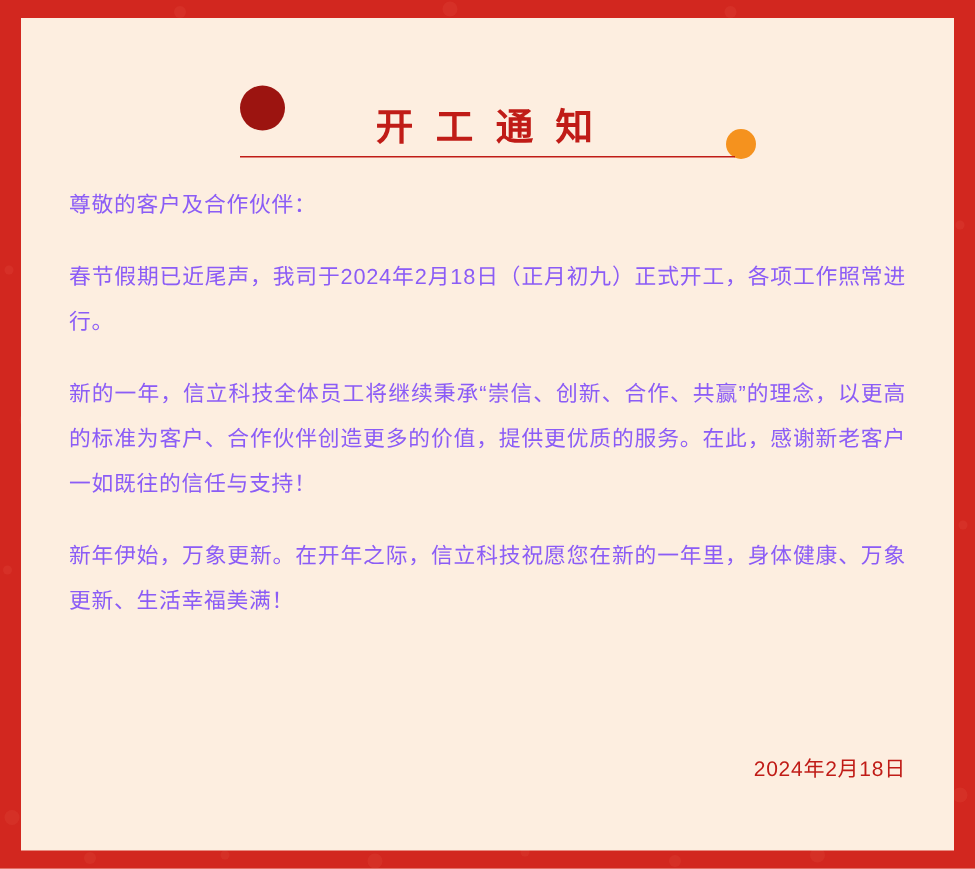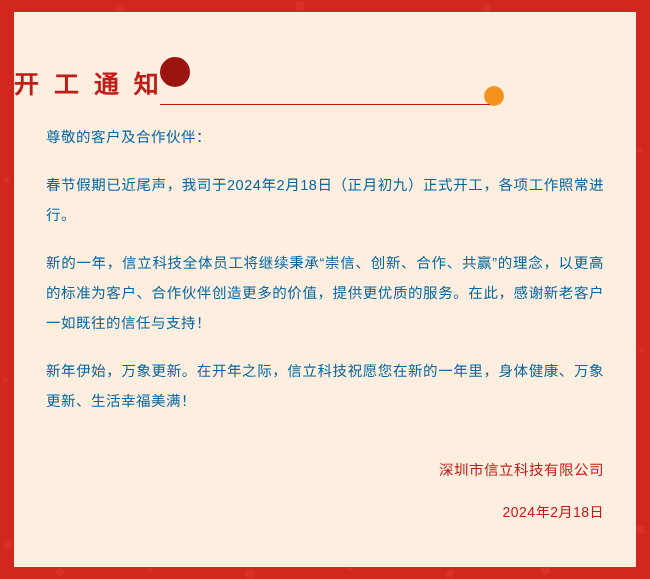--- a/index.html
+++ b/index.html
@@ -43,20 +43,21 @@
   .header {
     position: relative;
     height: 105px;
   }
 
   .title {
     position: absolute;
     left: 0;
     right: 0;
     top: 52px;
+    text-align: center;
     font-size: 25px;
     font-weight: bold;
     letter-spacing: 4px;
     color: #c01c17;
     font-family: "Liberation Sans", "DejaVu Sans", sans-serif;
   }
 
   .title-rule {
     position: absolute;
     left: 146px;
@@ -87,21 +88,21 @@
   }
 
   .body-text {
     position: absolute;
     left: 32px;
     right: 32px;
     top: 110px;
   }
 
   .para {
-    color: #0369a1;
+    color: #8b5cf6;
     font-size: 14.5px;
     line-height: 30px;
     margin: 0 0 18px 0;
     letter-spacing: 0.5px;
     text-align: justify;
   }
 
   .para.tight {
     margin-bottom: 20px;
   }
@@ -167,18 +168,17 @@
     </div>
 
     <div class="body-text">
       <p class="para">尊敬的客户及合作伙伴：</p>
       <p class="para">春节假期已近尾声，我司于2024年2月18日（正月初九）正式开工，各项工作照常进行。</p>
       <p class="para">新的一年，信立科技全体员工将继续秉承“崇信、创新、合作、共赢”的理念，以更高的标准为客户、合作伙伴创造更多的价值，提供更优质的服务。在此，感谢新老客户一如既往的信任与支持！</p>
       <p class="para tight">新年伊始，万象更新。在开年之际，信立科技祝愿您在新的一年里，身体健康、万象更新、生活幸福美满！</p>
     </div>
 
     <div class="signature">
-      <div>深圳市信立科技有限公司</div>
       <div class="sig-date">2024年2月18日</div>
     </div>
 
   </div>
 </div>
 
 </body></html>

